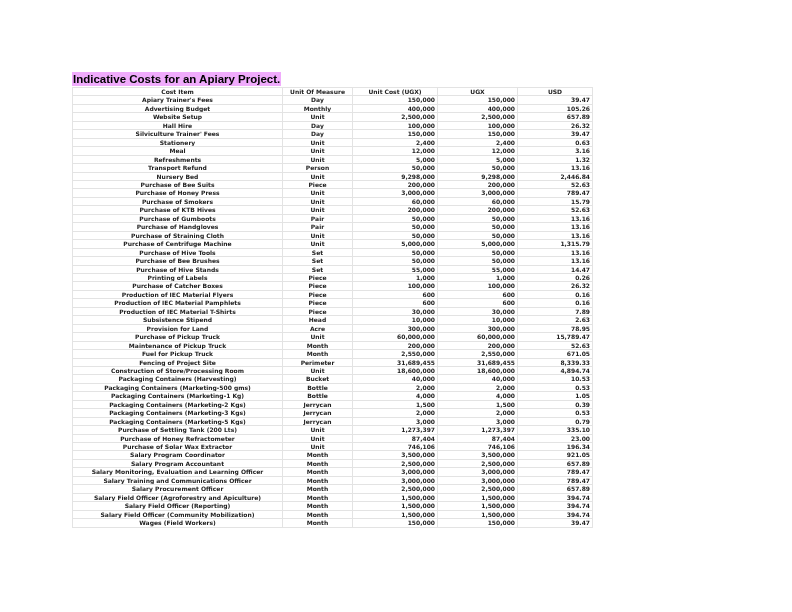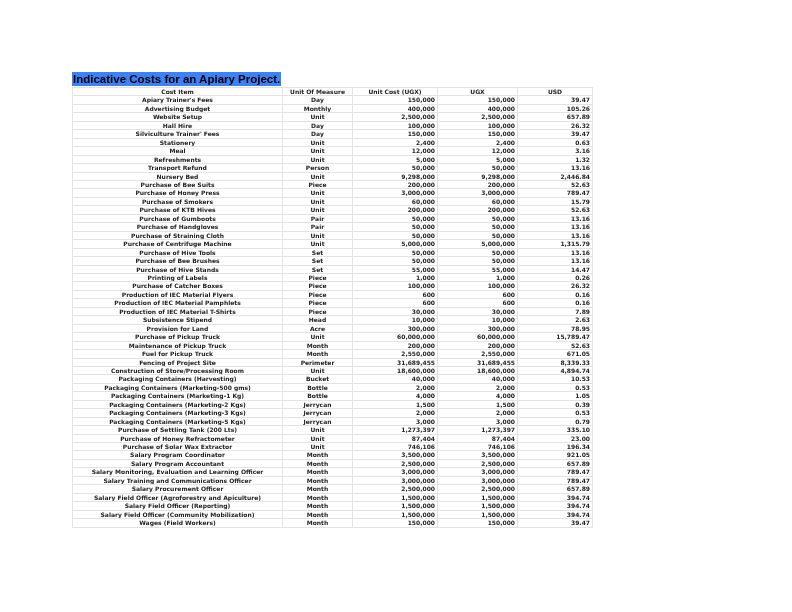--- a/index.html
+++ b/index.html
@@ -1,19 +1,19 @@
 <!DOCTYPE html>
 <html><head>
 <meta charset="utf-8">
 <style>
   html, body { margin:0; padding:0; background:#ffffff; }
   body { width:792px; height:612px; position:relative; overflow:hidden; font-family:"DejaVu Sans", sans-serif; }
   .title {
     position:absolute; left:72px; top:72px; height:14px;
-    background:#3b82f6; color:#000; font-family:"Liberation Sans", sans-serif;
+    background:#f0abfc; color:#000; font-family:"Liberation Sans", sans-serif;
     font-weight:bold; font-size:11.5px; line-height:14px; padding:0 1px; white-space:nowrap;
   }
   table.sheet {
     position:absolute; left:72px; top:87px; border-collapse:collapse; table-layout:fixed;
     font-family:"DejaVu Sans", sans-serif; font-size:6px; font-weight:bold; color:#222;
   }
   table.sheet td, table.sheet th {
     height:7.45px; line-height:7.45px; padding:0 2px; border:0.5px solid #e3e3e3;
     white-space:nowrap; overflow:hidden; font-weight:bold;
   }

